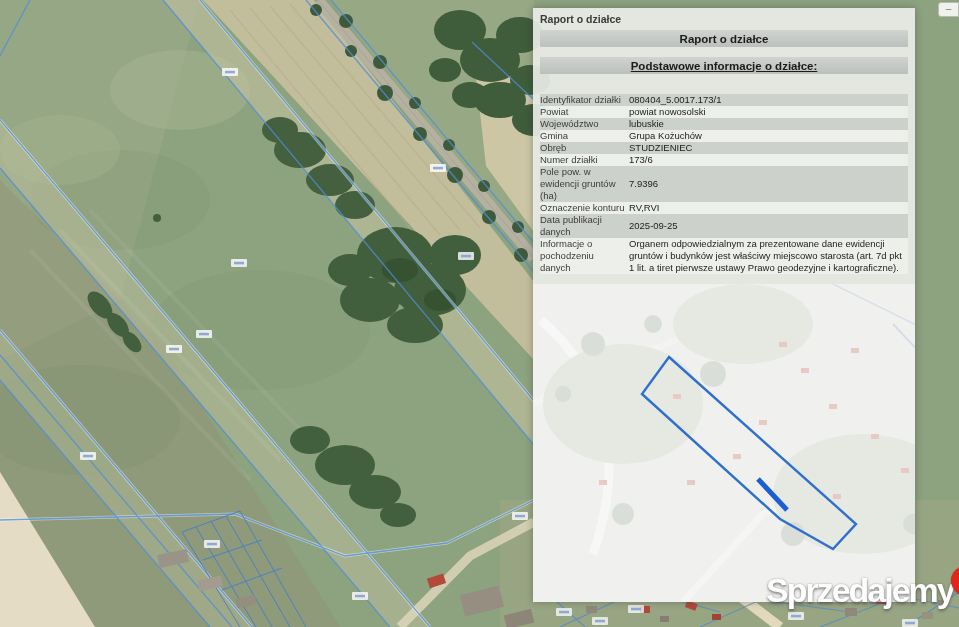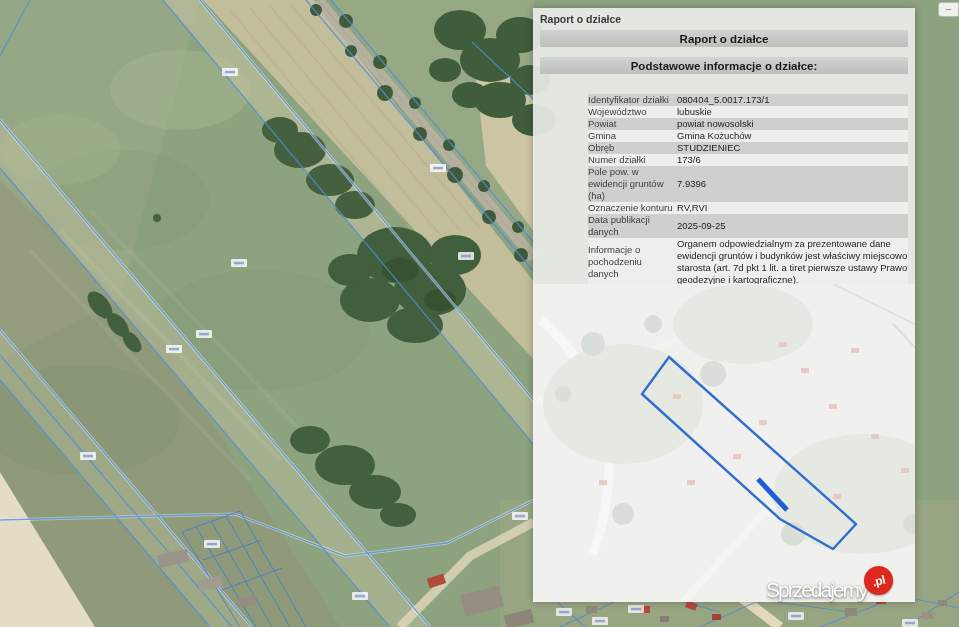--- a/index.html
+++ b/index.html
@@ -10,41 +10,41 @@
 
   
   .panel{position:absolute;left:533px;top:8px;width:382px;height:594px;
          background:rgba(236,238,235,0.9);box-shadow:0 0 7px rgba(40,40,40,.35);}
   .panel-title{height:22px;box-sizing:border-box;padding:5px 0 0 7px;
                font-size:10.5px;font-weight:bold;color:#3a3a3a;}
   .hbar{margin:0 7px;height:17px;border-radius:1px;
         background:linear-gradient(#d0d3d0,#bcc0bc);
         display:flex;align-items:center;justify-content:center;
         font-size:11.5px;font-weight:bold;color:#1b1b1b;}
-  .hbar.second{margin-top:10px;}
+  .hbar.second{margin-top:10px;text-decoration:underline;}
   .tbl{margin:20px 7px 0 7px;font-size:9.5px;line-height:12px;color:#222;}
-  .trow{display:flex;align-items:center;margin-left:48px;}
+  .trow{display:flex;align-items:center;}
   .trow:nth-child(odd){background:rgba(168,175,168,0.38);}
   .trow:nth-child(even){background:rgba(250,251,250,0.42);}
   .tlabel{flex:0 0 87px;color:#3c3c3c;}
   .tval{flex:1;padding-left:2px;color:#222;}
   .r-single{min-height:12px;}
   .r-double{min-height:24px;}
   .r-triple{min-height:36px;}
 
   .thumb{position:absolute;left:0;right:0;top:276px;bottom:0;
          background:#f0f1ef;overflow:hidden;}
 
   .min-btn{position:absolute;left:938px;top:2px;width:21px;height:15px;z-index:40;
            background:rgba(255,255,255,.85);border:1px solid #b8b8b8;border-radius:3px 0 0 3px;
            font-size:10px;line-height:12px;text-align:center;color:#777;box-sizing:border-box;}
 
   
   .watermark{position:absolute;left:766px;top:573px;z-index:30;display:flex;align-items:flex-start;}
-  .brand{font-size:21px;font-weight:normal;letter-spacing:-2px;color:#fff;line-height:34px;
+  .brand{font-size:34px;font-weight:bold;letter-spacing:-2px;color:#fff;line-height:34px;
          text-shadow:0 2px 3px rgba(70,70,70,.55),0 0 2px rgba(90,90,90,.5);}
   .pl-circle{width:29px;height:29px;border-radius:50%;background:#df271c;color:#fff;
              font-weight:bold;font-size:12px;display:flex;align-items:center;justify-content:center;
              transform:rotate(-14deg);margin:-7px 0 0 -3px;box-shadow:0 1px 2px rgba(0,0,0,.35);
              letter-spacing:-0.5px;}
 </style>
 </head>
 <body>
 
 <div class="stage">
@@ -276,30 +276,30 @@
     <div class="hbar second">
       <span>Podstawowe informacje o działce:</span>
     </div>
 
     <div class="tbl">
       <div class="trow r-single">
         <div class="tlabel">Identyfikator działki</div>
         <div class="tval">080404_5.0017.173/1</div>
       </div>
       <div class="trow r-single">
+        <div class="tlabel">Powiat</div>
+        <div class="tval">powiat nowosolski</div>
+      </div>
+      <div class="trow r-single">
         <div class="tlabel">Województwo</div>
         <div class="tval">lubuskie</div>
       </div>
       <div class="trow r-single">
-        <div class="tlabel">Powiat</div>
-        <div class="tval">powiat nowosolski</div>
-      </div>
-      <div class="trow r-single">
         <div class="tlabel">Gmina</div>
-        <div class="tval">Gmina Kożuchów</div>
+        <div class="tval">Grupa Kożuchów</div>
       </div>
       <div class="trow r-single">
         <div class="tlabel">Obręb</div>
         <div class="tval">STUDZIENIEC</div>
       </div>
       <div class="trow r-single">
         <div class="tlabel">Numer działki</div>
         <div class="tval">173/6</div>
       </div>
       <div class="trow r-double">

